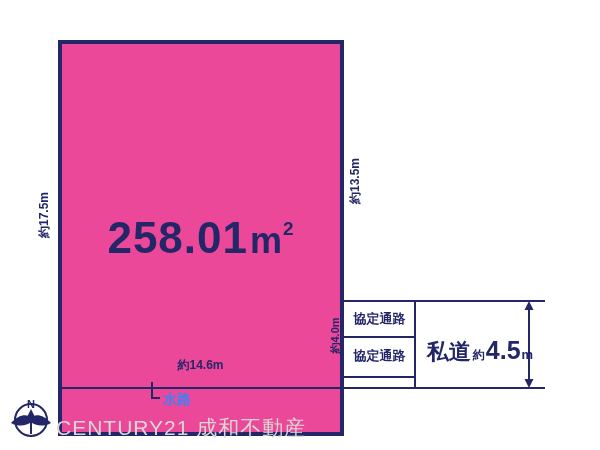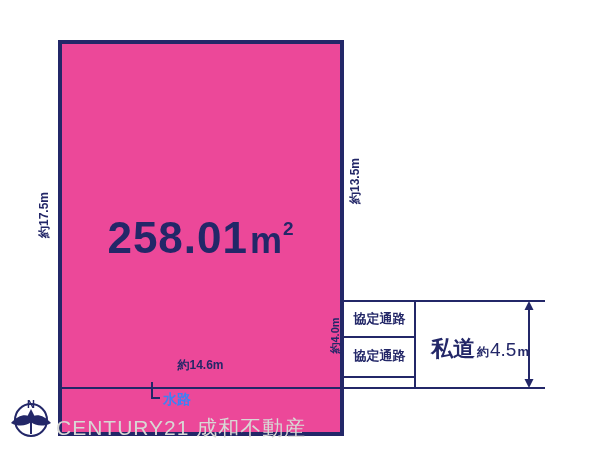--- a/index.html
+++ b/index.html
@@ -41,21 +41,21 @@
   #passage-1{top:302px;height:34px;}
   #passage-2{top:338px;height:36px;}
   
   #road-label{
     position:absolute;left:417px;top:330px;width:126px;height:34px;
     display:flex;align-items:baseline;justify-content:center;
     color:#232768;z-index:3;line-height:1;margin-top:8px;
   }
   #road-label .road-name{font-size:22px;font-weight:700;}
   #road-label .road-approx{font-size:12px;font-weight:700;margin:0 1px 0 2px;}
-  #road-label .road-value{font-size:19px;font-weight:400;}
+  #road-label .road-value{font-size:25px;font-weight:700;}
   #road-label .road-unit{font-size:13px;font-weight:700;margin-left:1px;}
   
   #waterway-label{
     position:absolute;left:163px;top:391px;color:#3b82f6;
     font-size:14px;font-weight:700;z-index:3;
   }
   
   #watermark{
     position:absolute;left:56px;top:414px;color:#D8D8D5;
     font-size:21px;letter-spacing:1px;z-index:2;white-space:nowrap;text-align:center;

